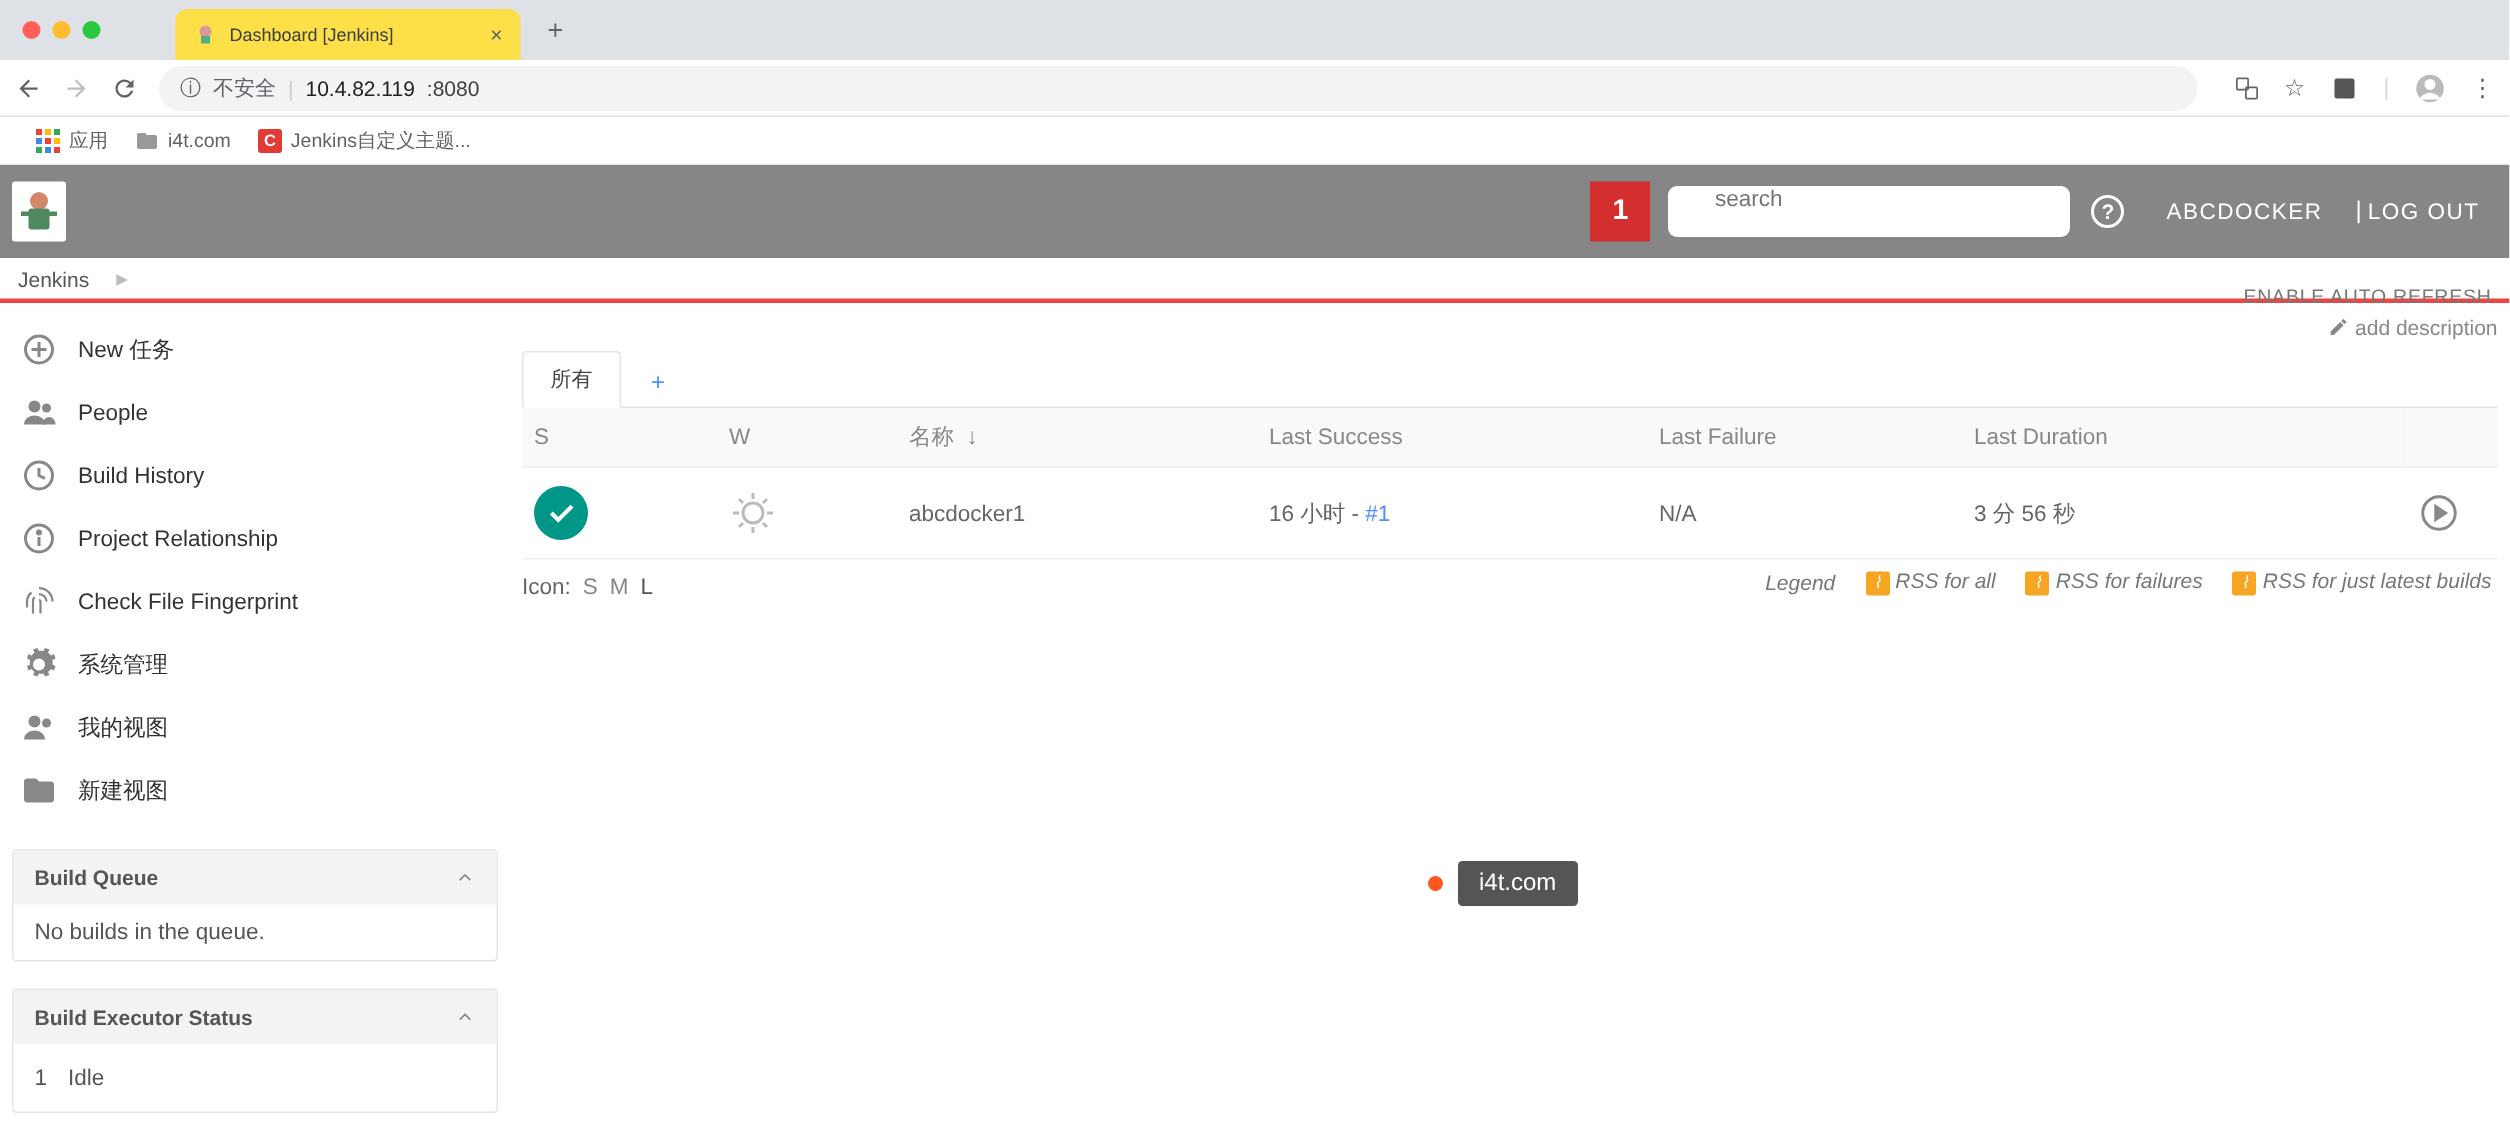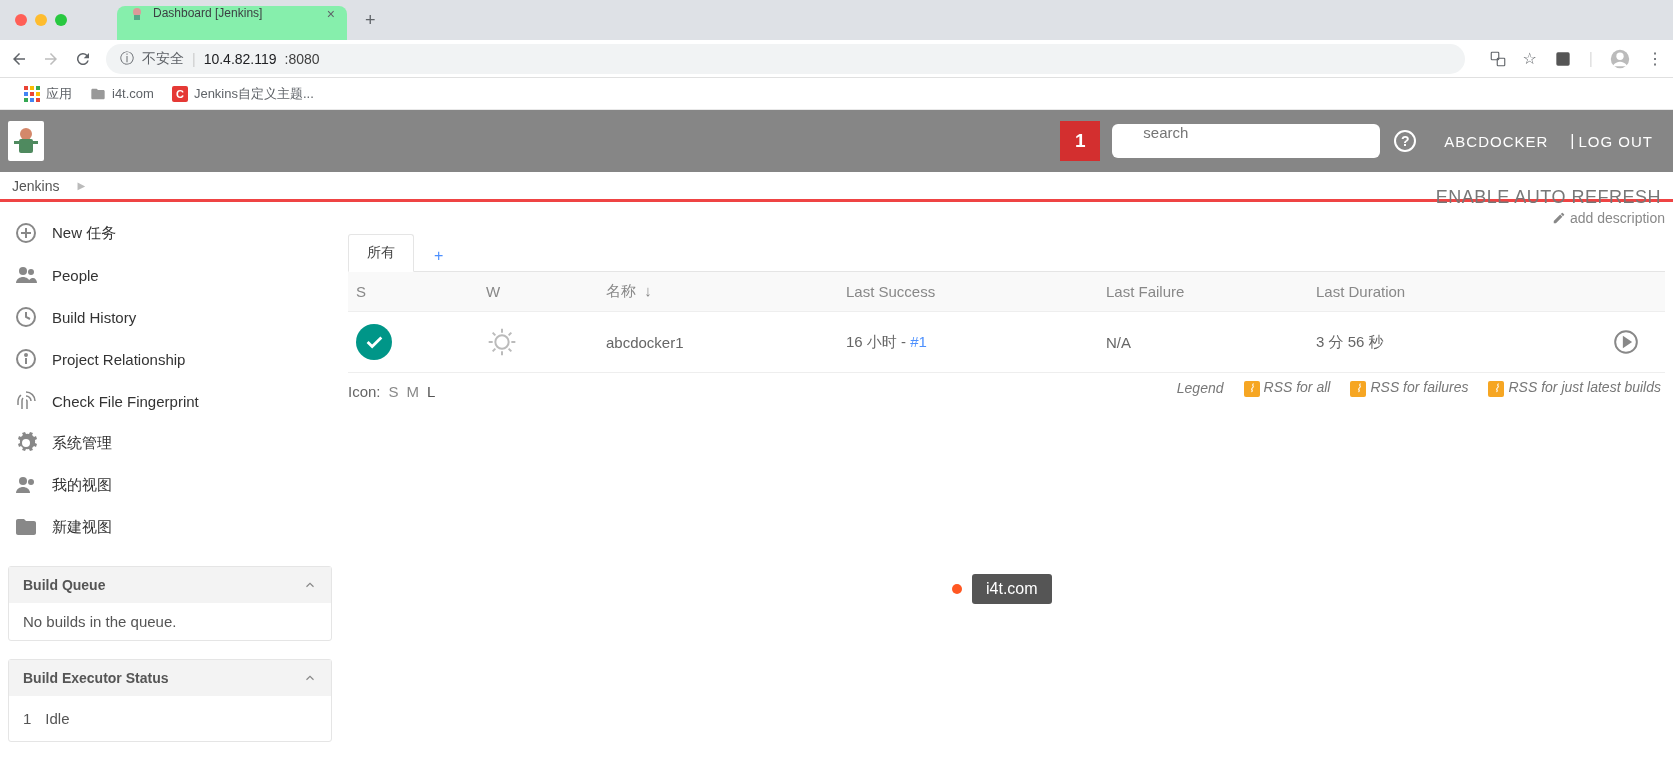--- a/index.html
+++ b/index.html
@@ -5,21 +5,21 @@
 * { margin: 0; padding: 0; box-sizing: border-box; font-family: -apple-system, BlinkMacSystemFont, "Segoe UI", Helvetica, Arial, sans-serif; }
 body { background: #fff; width: 1673px; height: 759px; overflow: hidden; }
 
 
 .browser-chrome { background: #dee1e6; height: 40px; display: flex; align-items: center; padding: 0 10px; }
 .traffic-lights { display: flex; gap: 8px; margin-right: 50px; margin-left: 5px; }
 .light { width: 12px; height: 12px; border-radius: 50%; }
 .light.red { background: #ff5f57; }
 .light.yellow { background: #febc2e; }
 .light.green { background: #28c840; }
-.tab { background: #86efac; height: 34px; border-radius: 8px 8px 0 0; display: flex; padding: 0 12px; gap: 8px; margin-top: 6px; min-width: 230px; }
+.tab { background: #fde047; height: 34px; border-radius: 8px 8px 0 0; display: flex; align-items: center; padding: 0 12px; gap: 8px; margin-top: 6px; min-width: 230px; }
 .tab-favicon { width: 16px; height: 16px; }
 .tab-title { font-size: 12px; color: #3c4043; flex: 1; }
 .tab-close { color: #5f6368; font-size: 14px; }
 .newtab { margin-left: 18px; color: #5f6368; font-size: 18px; font-weight: 300; }
 
 .nav-bar { background: #fff; height: 38px; display: flex; align-items: center; padding: 0 10px; gap: 14px; border-bottom: 1px solid #e0e0e0; }
 .nav-icon { color: #5f6368; width: 18px; height: 18px; display: flex; align-items: center; justify-content: center; }
 .nav-icon.disabled { color: #bdbdbd; }
 .address-bar { flex: 1; background: #f1f3f4; border-radius: 16px; height: 30px; display: flex; align-items: center; padding: 0 14px; gap: 8px; color: #5f6368; font-size: 14px; }
 .addr-insecure { color: #5f6368; }
@@ -43,21 +43,21 @@
 .search-box { background: #fff; border-radius: 6px; height: 34px; width: 268px; margin-left: 12px; padding: 0 31px; display:flex; align-items:flex-start; }
 .search-box input { border: none; outline: none; width: 100%; font-size: 15px; color:#888; }
 .help-icon { color: #fff; margin-left: 14px; font-size: 20px; border: 2px solid #fff; border-radius: 50%; width: 22px; height: 22px; display:flex; align-items:center; justify-content:center; font-size:14px; font-weight:bold;}
 .header-user { color: #fff; margin-left: 28px; font-size: 15px; letter-spacing: 1px; }
 .header-divider { color:#fff; margin: 0 4px 0 22px; }
 .header-logout { color: #fff; font-size: 15px; letter-spacing: 1px; }
 
 
 .breadcrumb { background:#fff; height: 30px; border-bottom: 3px solid #ef4444; display:flex; align-items:center; padding: 0 12px; font-size: 14px; color:#555; }
 .breadcrumb-arrow { margin-left: 18px; color:#bbb; font-size:10px; }
-.auto-refresh { margin-left:auto; color:#777; font-size:18px; letter-spacing:0.5px;margin-top:24px; }
+.auto-refresh { margin-left:auto; color:#777; font-size:13px; letter-spacing:0.5px;margin-top:24px; }
 
 
 .main { display:flex; }
 .sidebar { width: 340px; padding: 10px 8px; }
 .side-item { display:flex; align-items:center; gap: 14px; padding: 9px 6px; font-size: 15px; color:#333; cursor:pointer; }
 .side-icon { width: 24px; height: 24px; color:#888; display:flex; align-items:center; justify-content:center; }
 
 .side-panel { margin-top: 18px; border:1px solid #e5e5e5; border-radius:3px; }
 .side-panel-header { background:#f3f3f3; padding: 10px 14px; font-size:14px; font-weight:bold; color:#555; display:flex; justify-content:space-between; align-items:center; }
 .side-panel-body { padding: 10px 14px; font-size: 15px; color:#555; }

